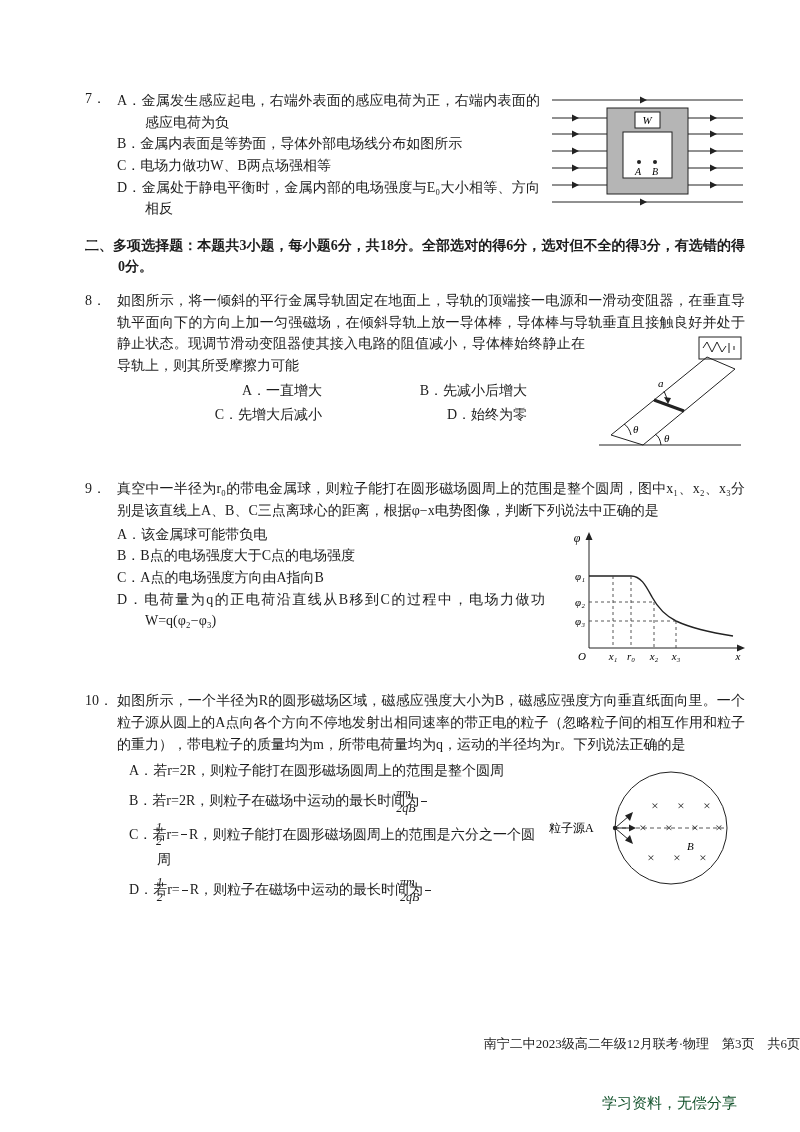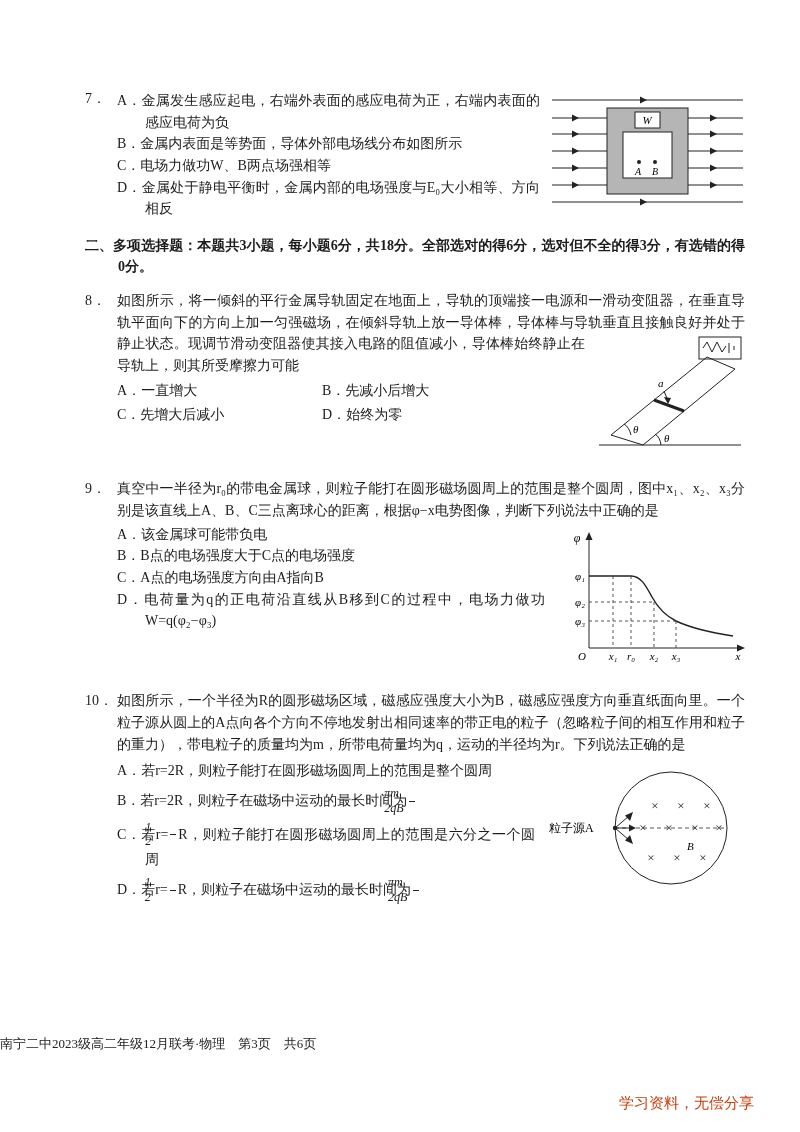--- a/index.html
+++ b/index.html
@@ -17,27 +17,27 @@
   .question { position:relative; padding-left:32px; margin-bottom:14px; overflow:hidden; }
   .qnum { position:absolute; left:0; top:0; }
   .stem { text-align:justify; }
   .options { margin-top:2px; }
   .option { padding-left:28px; text-indent:-28px; text-align:justify; }
   .opt-label { }
   .fig { float:right; margin:2px 0 4px 10px; }
   .fig-mid { float:right; margin:2px 0 4px 10px; }
   .section-title { font-weight:bold; padding-left:33px; text-indent:-33px; margin:10px 0 12px 0; text-align:justify; }
   .opts-2col { margin-top:2px; }
-  .opt2 { display:inline-block; width:205px; vertical-align:top; margin:1px 0; }
-  .q10 .option { margin:5px 0; }
+  .opt2 { display:inline-block; width:205px; vertical-align:top; margin:1px 0;text-align:right; }
+  .q10 .option { margin:5px 12px; }
   .frac { display:inline-flex; flex-direction:column; align-items:center; vertical-align:middle; font-size:12px; font-style:italic; line-height:1.15; margin:0 2px; }
   .frac .fnum { border-bottom:1px solid #222; padding:0 3px; }
   .frac .fden { padding:0 3px; }
-  .footer { position:absolute; left:0; right:0; bottom:78px; text-align:left; font-size:13px; color:#222; }
-  .watermark { position:absolute; right:46px; bottom:18px; font-size:15px; color:#c2410c; font-family:"Liberation Sans","DejaVu Sans",sans-serif; }
+  .footer { position:absolute; left:0; right:0; bottom:78px; text-align:right; font-size:13px; color:#222; }
+  .watermark { position:absolute; right:63px; bottom:18px; font-size:15px; color:#14532d; font-family:"Liberation Sans","DejaVu Sans",sans-serif; }
   svg text { font-family:"Liberation Serif","DejaVu Serif",serif; }
 </style>
 </head>
 <body>
 
 <div class="page">
 
   <section class="question">
     <span class="qnum">7．</span>
     <div class="options">

